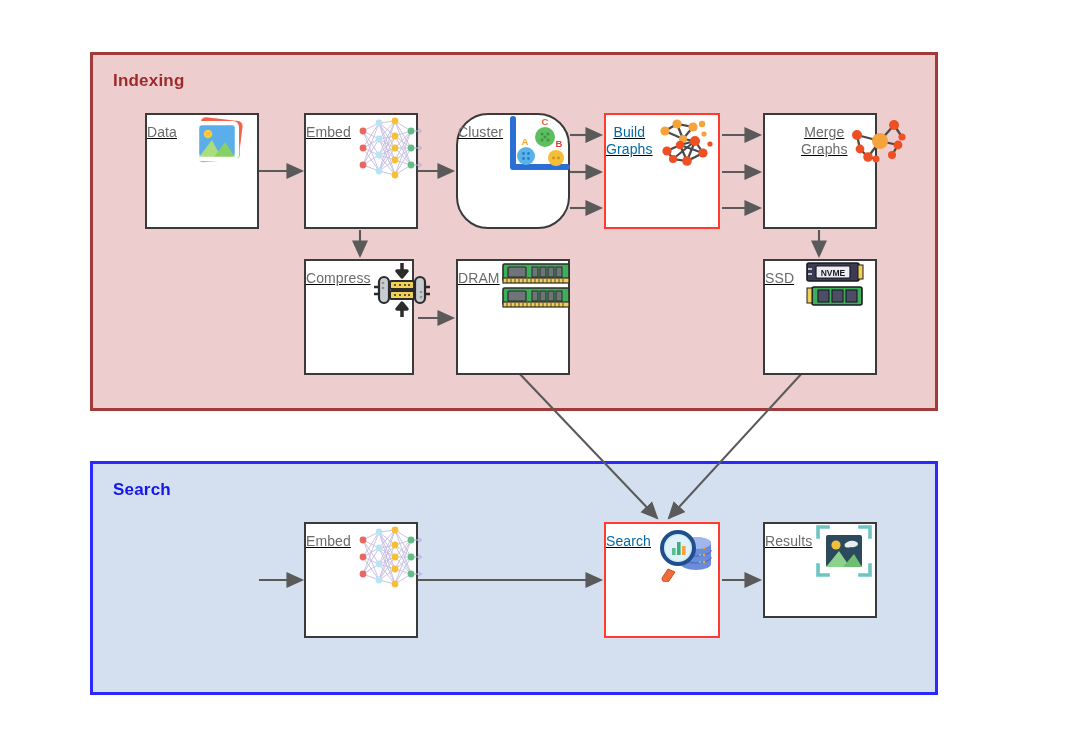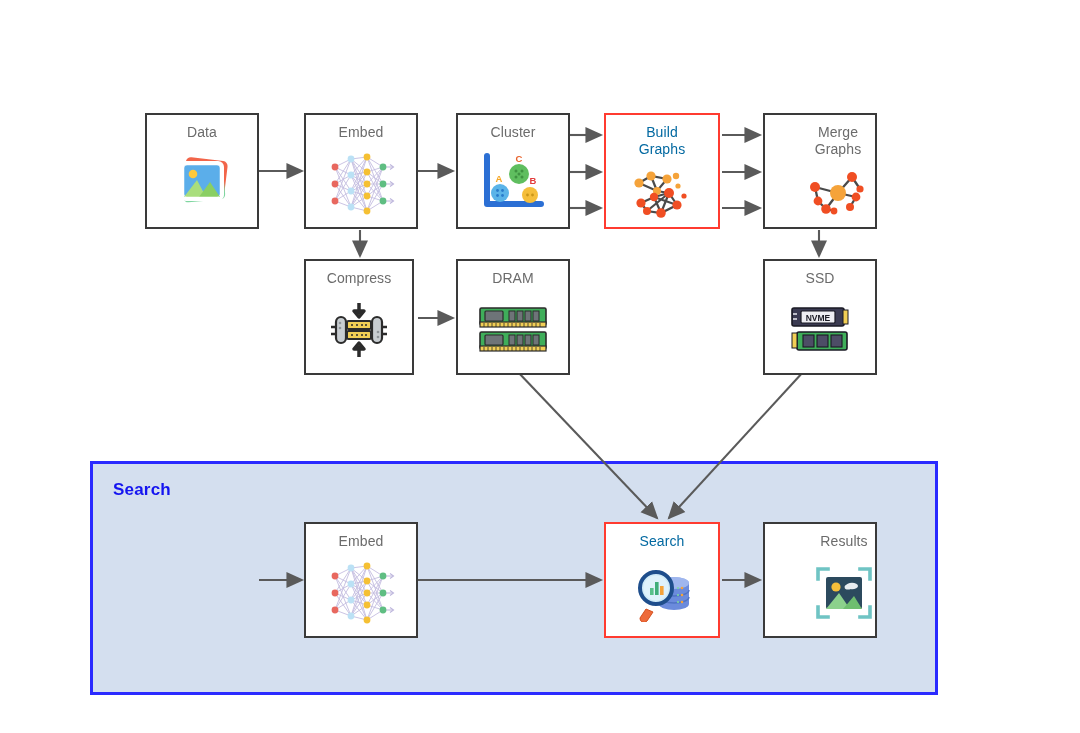--- a/index.html
+++ b/index.html
@@ -11,37 +11,40 @@
   #panel-indexing{left:90px;top:52px;width:848px;height:359px;
     background:#EDCDCD;border:3px solid #A33A3A;}
   #panel-search{left:90px;top:461px;width:848px;height:234px;
     background:#D4DFEF;border:3px solid #2A2AFF;}
 
   .panel-title{position:absolute;font-size:17px;font-weight:bold;letter-spacing:.2px;}
   #title-indexing{left:20px;top:16px;color:#9E2B2B;}
   #title-search{left:20px;top:16px;color:#1414F0;}
 
   .node{position:absolute;box-sizing:border-box;background:#FFFFFF;
-    border:2.5px solid #3A3A3A;display:flex;flex-direction:column;
-    align-items:center;justify-content:flex-start;}
+    border:2.5px solid #3A3A3A;display:flex;flex-direction:row;
+    align-items:flex-start;justify-content:flex-start;text-decoration:underline;}
   .node.hl{border:2.5px solid #FF3B30;}
   .node .lbl{margin-top:9px;font-size:14px;color:#6B6B6B;line-height:17px;
     text-align:center;letter-spacing:.1px;}
   .node.hl .lbl{color:#0369a1;}
   .node .ico{flex:1;display:flex;align-items:center;justify-content:center;width:100%;}
   .node .ico svg{display:block;}
 
   #svg-edges{position:absolute;left:0;top:0;width:1080px;height:733px;
     pointer-events:none;}
 </style>
 </head>
 <body>
 
 <div id="stage">
 
+  <div class="panel" id="panel-indexing">
+    <div class="panel-title" id="title-indexing">Indexing</div>
+  </div>
 
   <div class="panel" id="panel-search">
     <div class="panel-title" id="title-search">Search</div>
   </div>
 
   <svg id="svg-edges" viewBox="0 0 1080 733" xmlns="http://www.w3.org/2000/svg">
     <defs>
       <marker id="ah" markerWidth="9" markerHeight="9" refX="7.4" refY="4.5" orient="auto" markerUnits="strokeWidth">
         <path d="M0,0.7 L8.4,4.5 L0,8.3 Z" fill="#5A5A5A"></path>
       </marker>
@@ -134,21 +137,21 @@
         </g>
         <g fill="#5FBE82">
           <circle cx="60" cy="16" r="3.4"></circle>
             <circle cx="60" cy="33" r="3.4"></circle>
             <circle cx="60" cy="50" r="3.4"></circle>
         </g>
       </svg>
     </div>
   </div>
 
-  <div class="node" style="left:456px;top:113px;width:114px;height:116px;">
+  <div class="node" style="left:456px;top:113px;width:114px;height:116px;border-radius:32px;">
     <div class="lbl">Cluster</div>
     <div class="ico">
       <svg width="72" height="64" viewBox="0 0 72 64">
         <path d="M10 4 L10 52 L64 52" stroke="#2B6FD4" stroke-width="6" fill="none" stroke-linecap="round" stroke-linejoin="round"></path>
         <circle cx="42" cy="22" r="10" fill="#5FBE5F"></circle>
         <g fill="#2E7D32" opacity="0.65">
           <circle cx="39" cy="19" r="1.5"></circle>
             <circle cx="45" cy="19" r="1.5"></circle>
           <circle cx="39" cy="25" r="1.5"></circle>
             <circle cx="45" cy="25" r="1.5"></circle>
@@ -400,21 +403,21 @@
         <circle cx="26" cy="24" r="12.5" fill="#DFF2FB"></circle>
         <g>
           <rect x="20" y="24" width="3.6" height="7" fill="#58C08A"></rect>
           <rect x="25" y="18" width="3.6" height="13" fill="#3FAE7A"></rect>
           <rect x="30" y="22" width="3.6" height="9" fill="#F5A33A"></rect>
         </g>
       </svg>
     </div>
   </div>
 
-  <div class="node" style="left:763px;top:522px;width:114px;height:116px;padding-left:48px;">
+  <div class="node" style="left:763px;top:522px;width:114px;height:96px;">
     <div class="lbl">Results</div>
     <div class="ico">
       <svg width="58" height="54" viewBox="0 0 58 54">
         <g stroke="#6FC4C4" stroke-width="3.6" fill="none" stroke-linecap="square">
           <path d="M3 13 L3 3 L13 3"></path>
             <path d="M45 3 L55 3 L55 13"></path>
           <path d="M55 41 L55 51 L45 51"></path>
             <path d="M13 51 L3 51 L3 41"></path>
         </g>
         <rect x="11" y="11" width="36" height="32" rx="2" fill="#2C4A5E"></rect>

